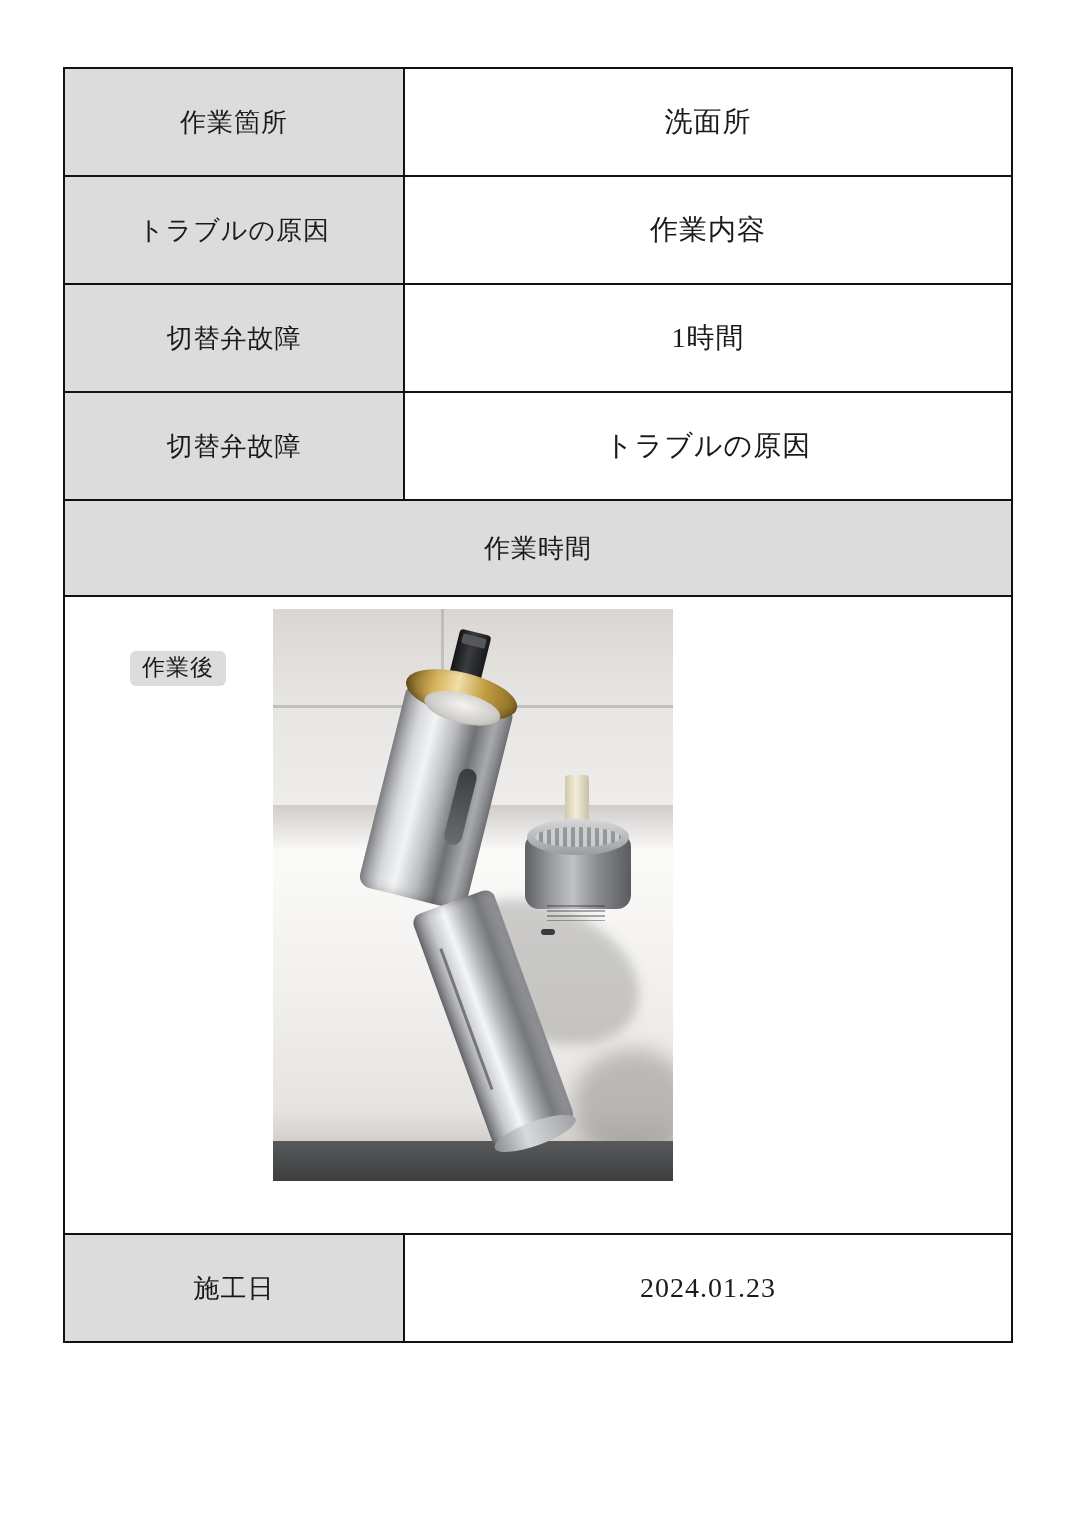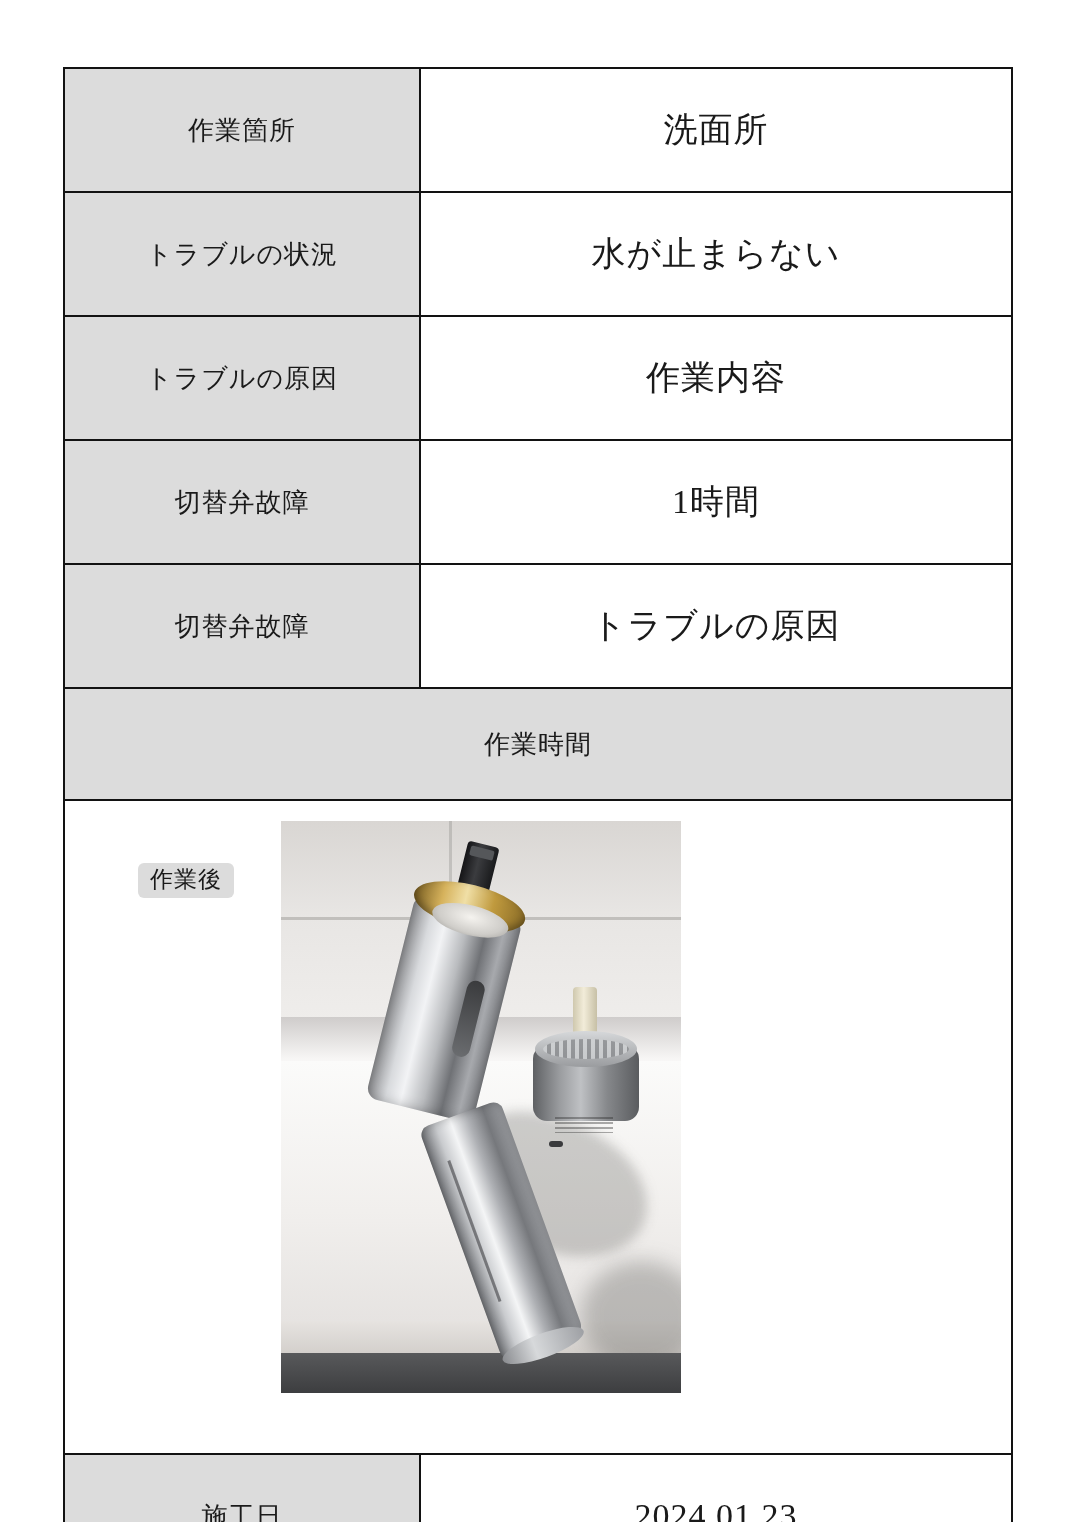--- a/index.html
+++ b/index.html
@@ -25,35 +25,35 @@
   .report-table {
     position: absolute;
     left: 63px;
     top: 67px;
     width: 950px;
     border-collapse: collapse;
     table-layout: fixed;
   }
   .report-table td {
     border: 2px solid #121212;
-    padding: 16px;
+    padding: 8px;
     vertical-align: middle;
   }
   .label-cell {
     width: 322px;
     background: #dcdcdc;
     text-align: center;
     font-size: 26px;
     letter-spacing: 1px;
     height: 90px;
   }
   .value-cell {
     background: #ffffff;
     text-align: center;
-    font-size: 34px;
+    font-size: 28px;
     letter-spacing: 1px;
     height: 90px;
   }
   .section-cell {
     background: #dcdcdc;
     text-align: center;
     font-size: 26px;
     letter-spacing: 1px;
     height: 78px;
   }
@@ -234,24 +234,20 @@
 </style>
 </head>
 <body>
 
 <div class="page">
   <table class="report-table">
     <tbody>
       <tr>
         <td class="label-cell">作業箇所</td>
         <td class="value-cell">洗面所</td>
-      </tr>
-      <tr>
-        <td class="label-cell">トラブルの状況</td>
-        <td class="value-cell">水が止まらない</td>
       </tr>
       <tr>
         <td class="label-cell">トラブルの原因</td>
         <td class="value-cell">作業内容</td>
       </tr>
       <tr>
         <td class="label-cell">切替弁故障</td>
         <td class="value-cell">1時間</td>
       </tr>
       <tr>

